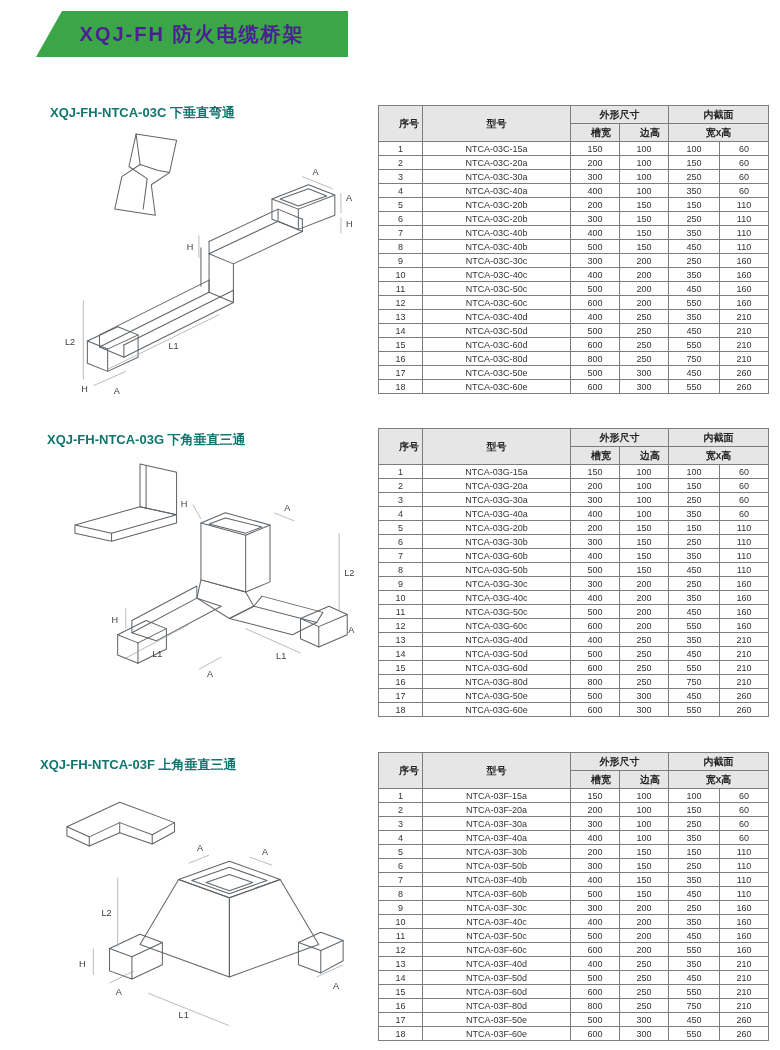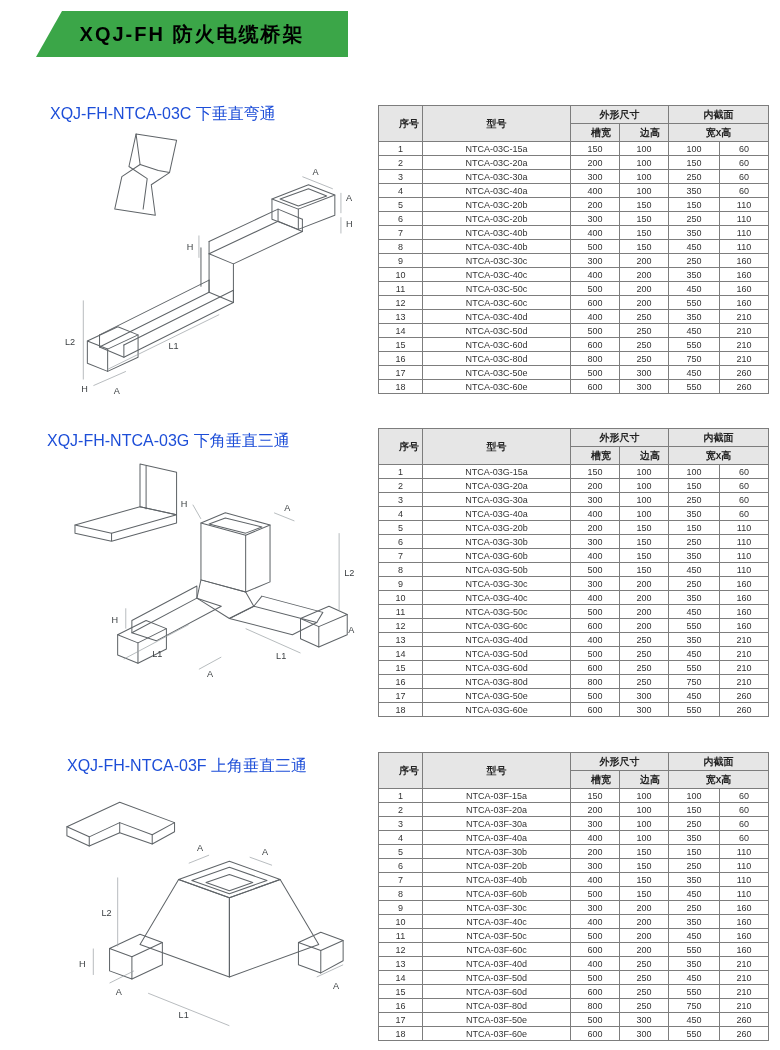--- a/index.html
+++ b/index.html
@@ -6,24 +6,24 @@
   body {
     width:780px; height:1050px; background:#ffffff; position:relative;
     font-family:"Liberation Sans","DejaVu Sans",sans-serif; overflow:hidden;
   }
   .banner {
     position:absolute; left:36px; top:11px; width:312px; height:46px;
     background:#3BA648;
     clip-path:polygon(26px 0, 100% 0, 100% 100%, 0 100%);
     display:flex; align-items:center; justify-content:center;
   }
-  .banner-title { color:#000000; font-size:20px; font-weight:bold; letter-spacing:2px; }
+  .banner-title { color:#4c1d95; font-size:20px; font-weight:bold; letter-spacing:2px; }
 
   .section-title {
-    position:absolute; margin:0; font-size:16px; font-weight:normal; color:#1d4ed8;
+    position:absolute; margin:0; font-size:13px; font-weight:bold; color:#0f766e;
     white-space:nowrap;
   }
 
   table.dtable {
     position:absolute; border-collapse:collapse; table-layout:fixed; width:390px;
     border:1px solid #555;
   }
   .dtable th, .dtable td {
     border:1px solid #7d7d7d; text-align:center; white-space:nowrap; overflow:hidden;
   }
@@ -475,21 +475,21 @@
         <td>18</td>
         <td>NTCA-03G-60e</td>
         <td>600</td>
         <td>300</td>
         <td>550</td>
         <td>260</td>
       </tr>
     </tbody>
 </table>
 
-<h2 class="section-title" style="left:67px; top:756px;text-align:center;">XQJ-FH-NTCA-03F 上角垂直三通</h2>
+<h2 class="section-title" style="left:40px; top:756px;text-align:center;">XQJ-FH-NTCA-03F 上角垂直三通</h2>
 
 <svg class="drawing" style="left:45px; top:782px;" width="318" height="262" viewBox="0 0 310 258">
   <g class="sk">
 
     <path d="M20 44 L72 20 L126 40 L104 52 L72 40 L42 54 Z"></path>
     <path d="M20 44 L20 53 L42 63 L42 54"></path>
     <path d="M42 63 L72 50 M72 40 L72 50"></path>
     <path d="M104 52 L104 61 L126 49 L126 40"></path>
     <path d="M72 50 L104 61"></path>
 
@@ -584,21 +584,21 @@
       <tr>
         <td>5</td>
         <td>NTCA-03F-30b</td>
         <td>200</td>
         <td>150</td>
         <td>150</td>
         <td>110</td>
       </tr>
       <tr>
         <td>6</td>
-        <td>NTCA-03F-20b</td>
+        <td>NTCA-03F-50b</td>
         <td>300</td>
         <td>150</td>
         <td>250</td>
         <td>110</td>
       </tr>
       <tr>
         <td>7</td>
         <td>NTCA-03F-40b</td>
         <td>400</td>
         <td>150</td>

